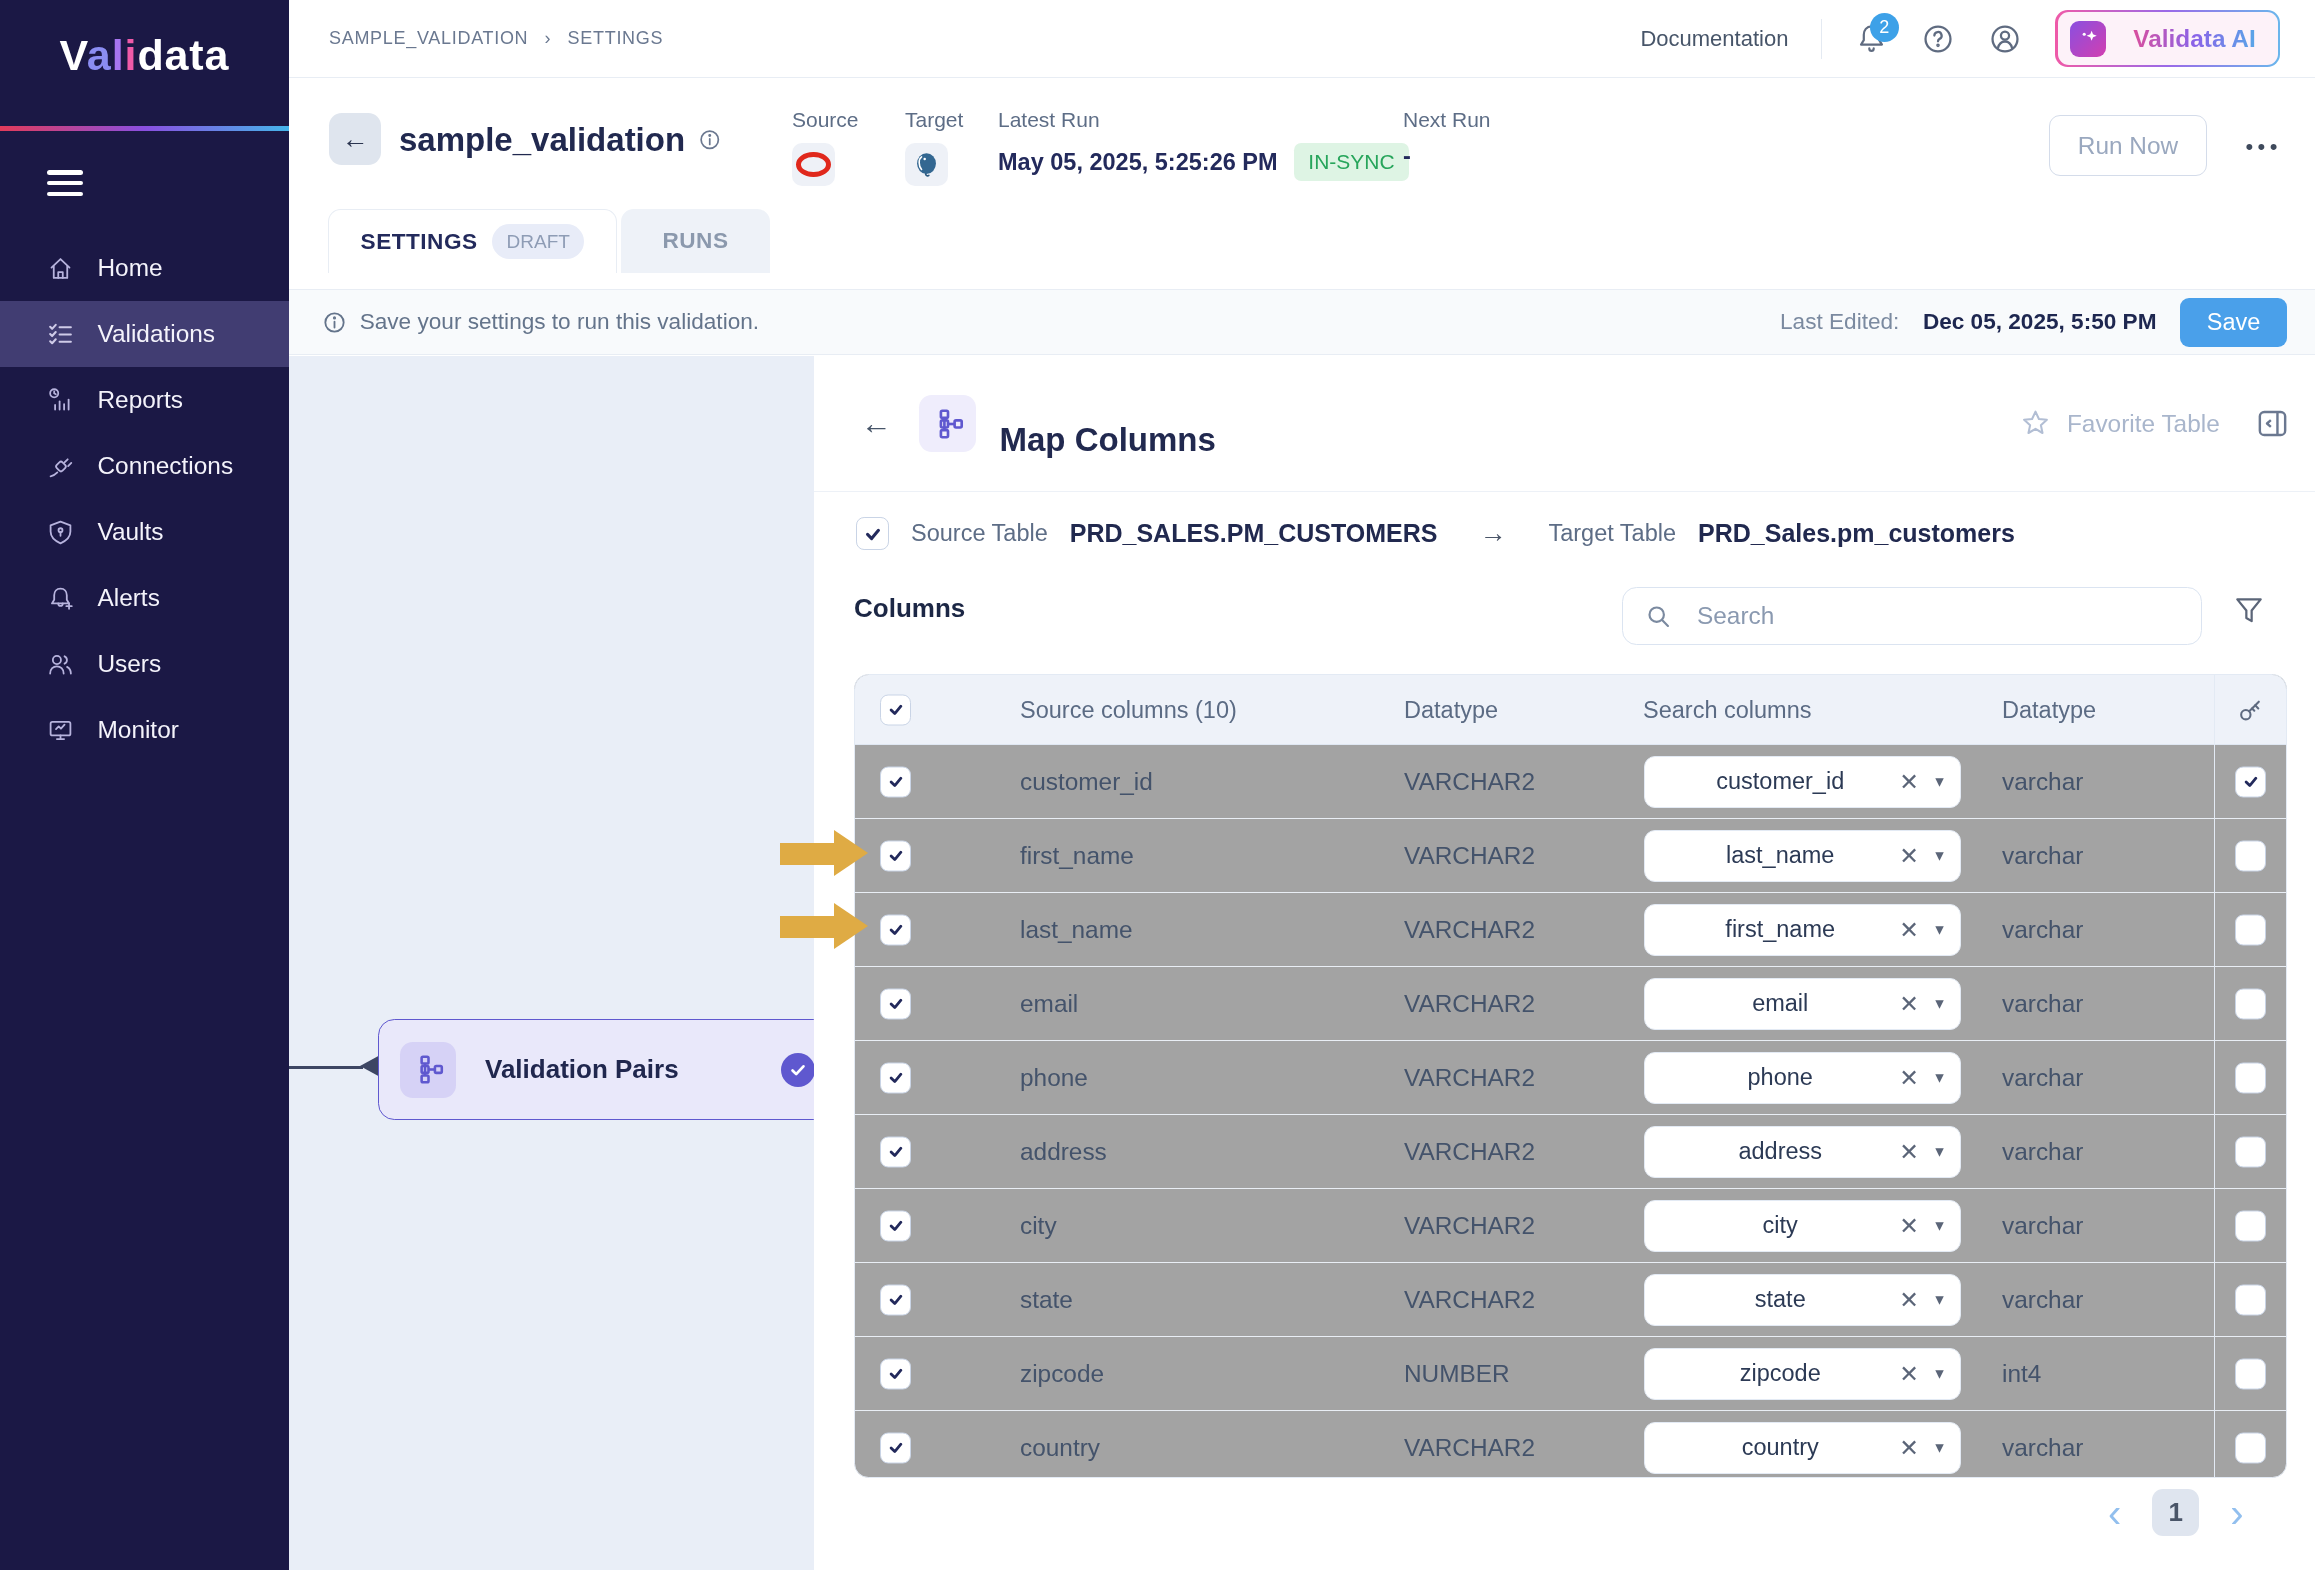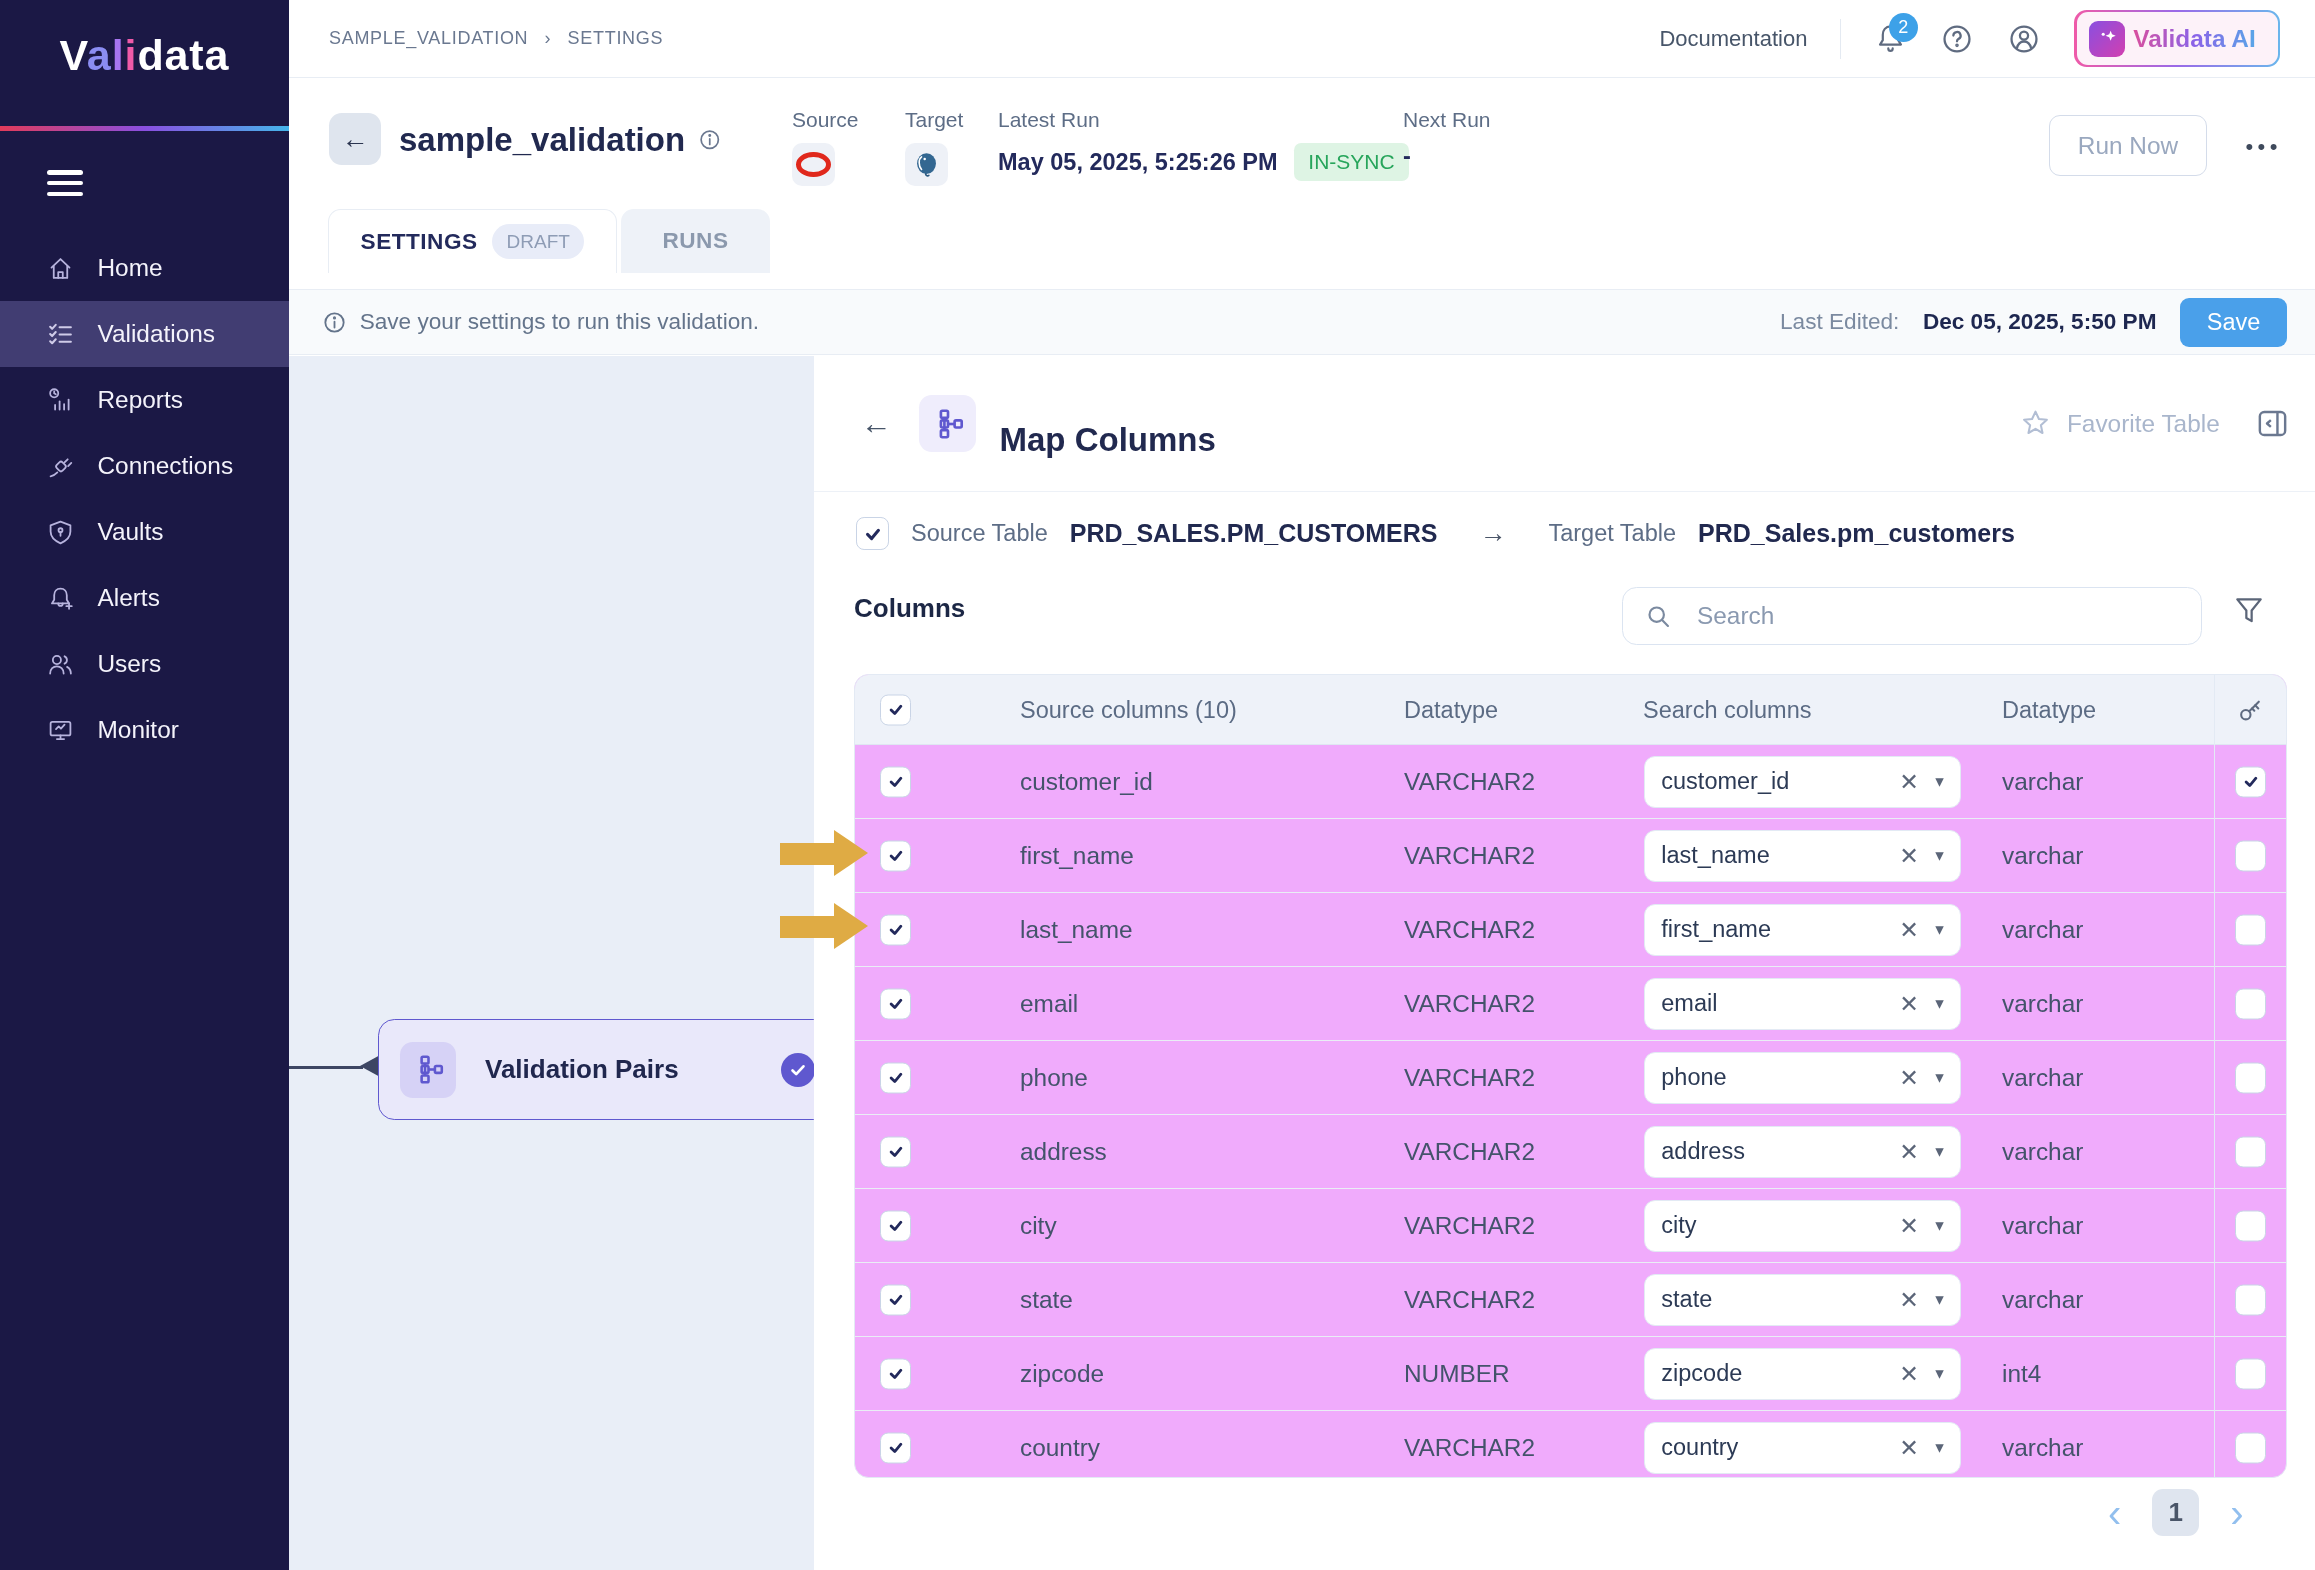--- a/index.html
+++ b/index.html
@@ -25,21 +25,21 @@
      border-bottom:0.9px solid #e8edf4;display:flex;align-items:center;padding:0 36px 0 40px;box-sizing:border-box;}
   .breadcrumb{display:flex;align-items:center;gap:16.3px;font-size:18px;letter-spacing:0.7px;color:#6a7890;}
   .tb-right{margin-left:auto;display:flex;align-items:center;gap:33px;}
   .doc-link{font-size:22px;color:#475569;cursor:pointer;}
   .tb-divider{width:0.9px;height:40px;background:#e4eaf2;}
   .icon-btn{position:relative;cursor:pointer;}
   .badge{position:absolute;top:-9px;left:14.5px;min-width:29px;height:29px;border-radius:14.5px;background:#3da1e8;
      color:#fff;font-size:18px;display:flex;align-items:center;justify-content:center;}
   .ai-btn{display:flex;border-radius:12.7px;padding:2.3px;cursor:pointer;
      background:linear-gradient(90deg,#ef5aa8,#9a6ae8,#6ab6ec);}
-  .ai-btn-inner{display:flex;align-items:center;gap:8px;background:#fdf2f9;border-radius:11px;padding:8.1px 22px 8.1px 12.7px;}
+  .ai-btn-inner{display:flex;align-items:center;gap:27px;background:#fdf2f9;border-radius:11px;padding:8.1px 22px 8.1px 12.7px;}
   .ai-ico{width:36px;height:36px;border-radius:9px;background:linear-gradient(135deg,#8a4fe0,#d23fb0);
      display:flex;align-items:center;justify-content:center;}
   .ai-label{font-size:24.4px;font-weight:bold;
      background:linear-gradient(90deg,#d94f9e,#8a63e8,#58a6e8);-webkit-background-clip:text;background-clip:text;color:transparent;}
 
   
   .page-header{position:absolute;left:289px;top:78px;right:0;height:131px;background:#fff;}
   .back-btn{position:absolute;left:40px;top:35px;width:52px;height:52px;border-radius:12.7px;background:#dfe5ee;
      display:flex;align-items:center;justify-content:center;font-size:27px;color:#2b3550;cursor:pointer;}
   .vtitle{position:absolute;left:110px;top:43px;font-size:33px;font-weight:bold;color:#21294f;display:flex;align-items:center;gap:12.7px;}
@@ -102,21 +102,21 @@
 
   .columns-head{position:absolute;left:40px;top:237px;font-size:26px;font-weight:600;color:#1c2745;}
   .search-box{position:absolute;left:808px;top:231px;width:580px;height:58px;border:1.4px solid #dbe4f1;border-radius:14.5px;
      display:flex;align-items:center;padding:0 22px;gap:23px;box-sizing:border-box;background:#fff;}
   .search-box input{border:none;outline:none;font-size:24.4px;color:#2c3a55;flex:1;font-family:inherit;background:transparent;}
   .search-box input::placeholder{color:#8a99b0;}
   .funnel{position:absolute;left:1418px;top:237px;cursor:pointer;}
 
   
   .tbl{position:absolute;left:40px;top:318px;width:1433px;height:804px;border:0.9px solid #e3eaf4;border-radius:14.5px;
-     overflow:hidden;box-sizing:border-box;background:#f0abfc;}
+     overflow:hidden;box-sizing:border-box;background:#a3a3a3;text-align:center;}
   .key-divider{position:absolute;left:1359px;top:0;bottom:0;width:0.9px;background:#e3eaf4;z-index:3;}
   .thead{position:relative;height:69px;background:#eef2f9;border-bottom:0.9px solid #dfe7f2;}
   .th{position:absolute;top:50%;transform:translateY(-50%);font-size:23.5px;color:#5b6b84;white-space:nowrap;}
   .trow{position:relative;height:73px;border-bottom:0.9px solid #e9eef5;}
   .trow:last-child{border-bottom:none;}
   .cell{position:absolute;top:50%;transform:translateY(-50%);font-size:24.4px;color:#44536b;white-space:nowrap;}
   .c-src{left:165px;} .c-dt1{left:549px;} .c-dt2{left:1147px;}
   .th.h-src{left:165px;} .th.h-dt1{left:549px;} .th.h-tgt{left:788px;} .th.h-dt2{left:1147px;}
   .cb{position:absolute;top:50%;transform:translateY(-50%);width:31px;height:31px;border:1.8px solid #c9d4e6;border-radius:8.1px;
      background:#fff;display:flex;align-items:center;justify-content:center;cursor:pointer;box-sizing:border-box;}

